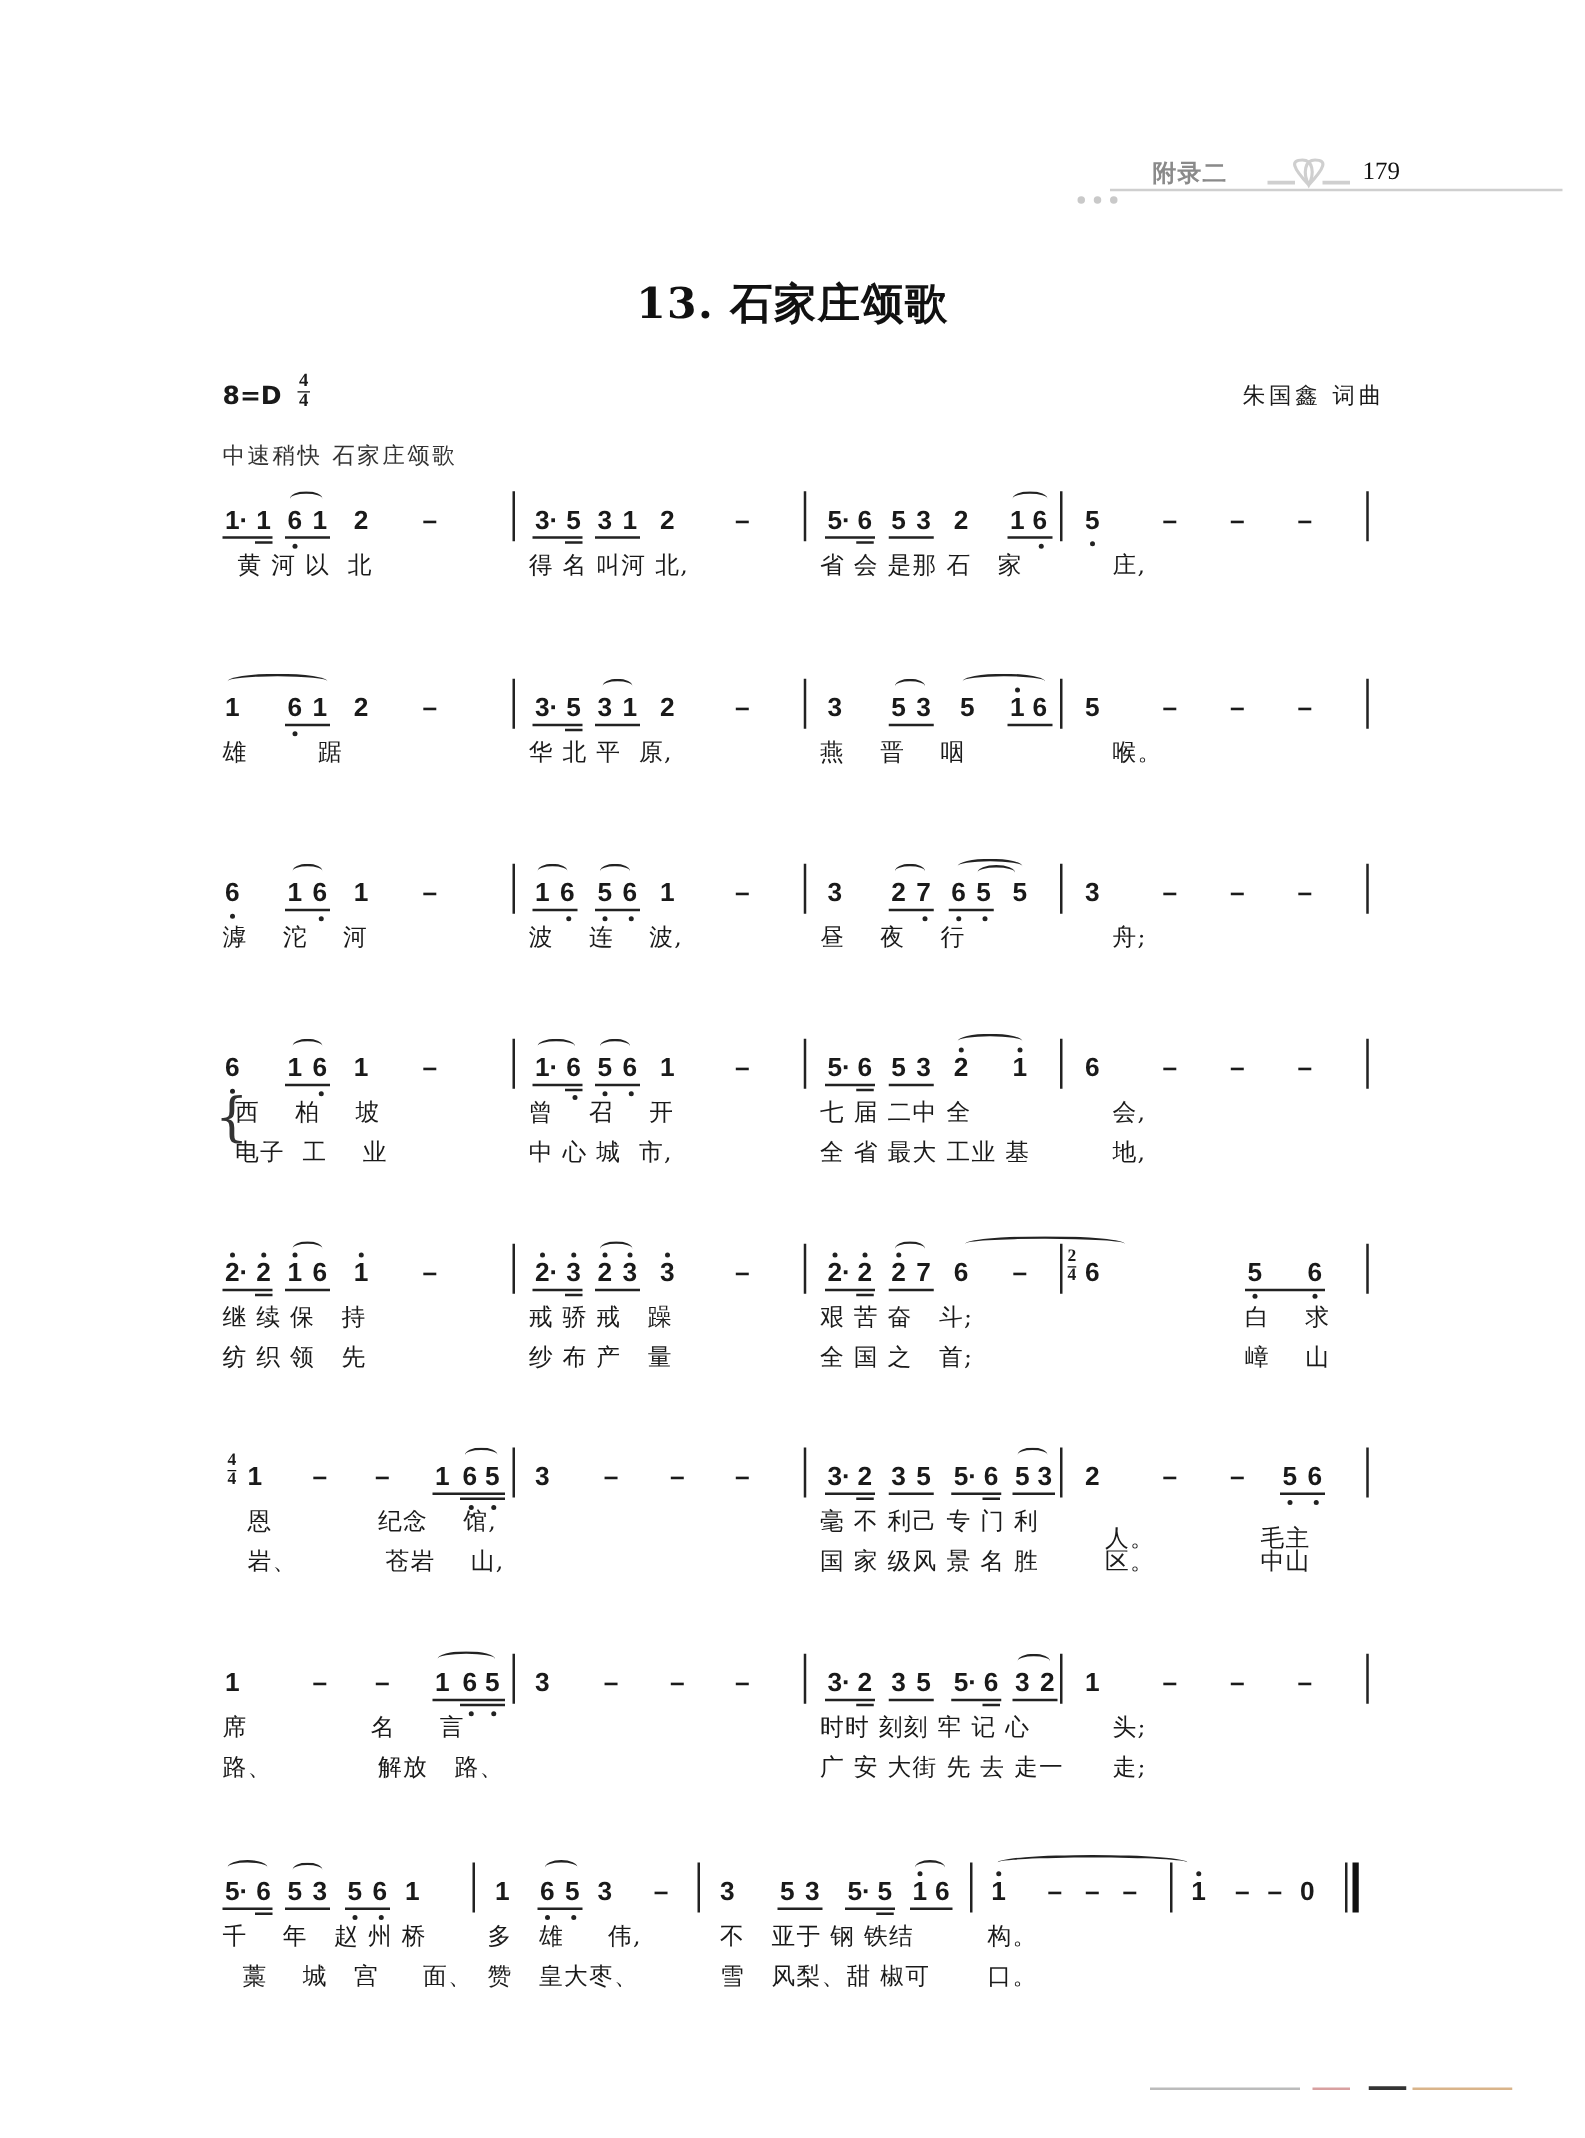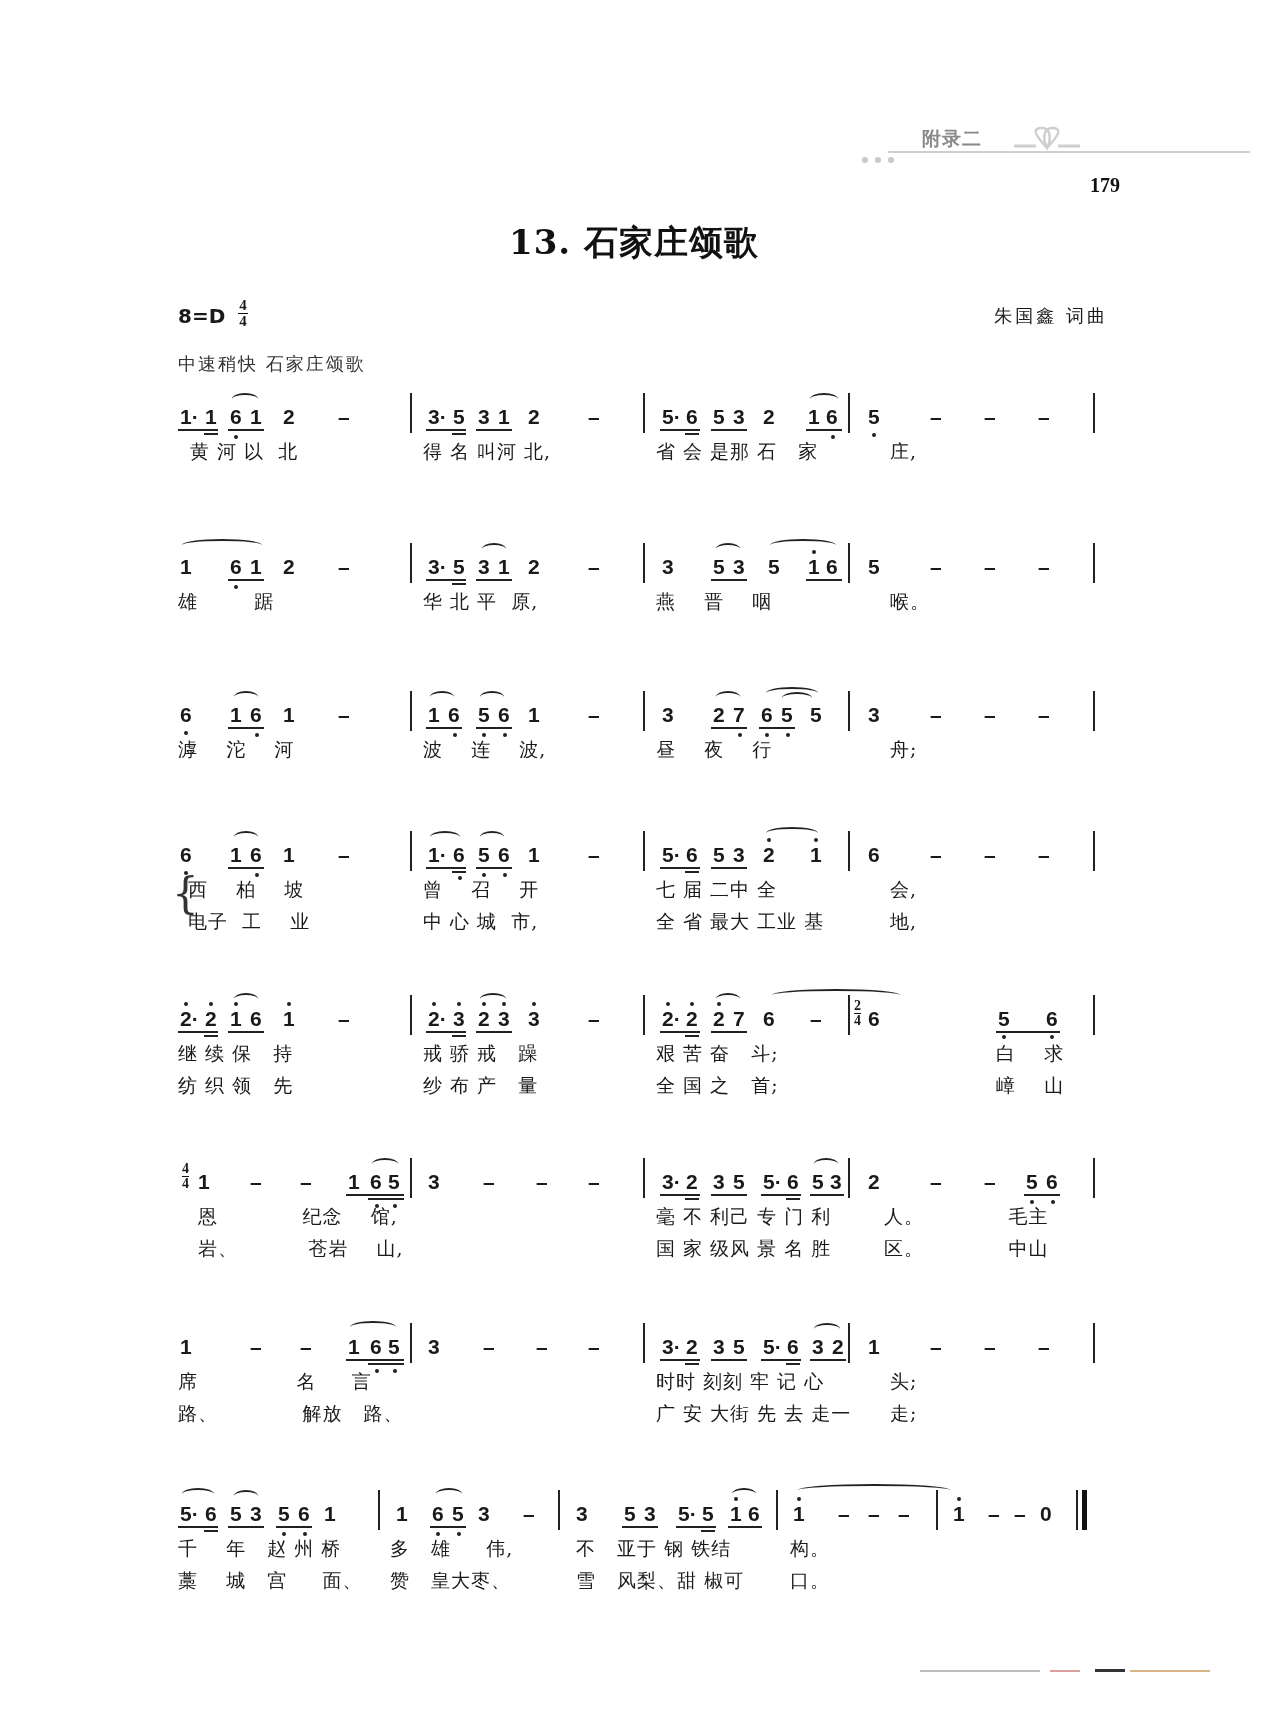--- a/index.html
+++ b/index.html
@@ -6,21 +6,21 @@
   body { width:1268px; height:1710px; position:relative; overflow:hidden;
          font-family:"DejaVu Serif", serif; color:#1a1a1a; }
 
   
   .running-head { position:absolute; left:0; top:118px; width:1268px; height:40px; }
   .rh-dots { position:absolute; left:862px; top:148px; }
   .rh-dots span { display:inline-block; width:6px; height:6px; border-radius:50%; background:#c9c9c9; margin-right:7px; }
   .rh-line { position:absolute; left:888px; top:151px; width:362px; height:2px; background:#cfcfcf; }
   .rh-section { position:absolute; left:922px; top:126px; font-family:"DejaVu Sans", sans-serif; font-weight:bold; font-size:19px; color:#8a8a8a; letter-spacing:1px; }
   .rh-bow { position:absolute; left:1012px; top:124px; }
-  .rh-page { position:absolute; left:1090px; top:126px; font-family:"Liberation Serif", serif; font-weight:bold; font-size:20px; color:#111;margin-top:48px; }
+  .rh-page { position:absolute; left:1090px; top:126px; font-family:"Liberation Serif", serif; font-weight:normal; font-size:20px; color:#111; }
 
   .title { position:absolute; left:0; width:1268px; top:220px; text-align:center;
            font-family:"DejaVu Serif", serif; font-weight:bold; font-size:34px; color:#111; letter-spacing:1px; }
 
   .keysig { position:absolute; left:178px; top:302px; font-family:"DejaVu Sans", sans-serif; font-size:20px; font-weight:bold; }
   .keysig .frac { display:inline-block; vertical-align:middle; text-align:center; font-family:"Liberation Serif", serif; font-size:15px; line-height:15px; margin-left:6px; position:relative; top:-4px; }
   .keysig .frac .num { display:block; border-bottom:1.5px solid #111; padding:0 1px; }
   .author { position:absolute; right:160px; top:304px; font-size:18px; letter-spacing:3px; }
   .tempo { position:absolute; left:178px; top:352px; font-size:18px; letter-spacing:2px; color:#333; }
 
@@ -379,21 +379,21 @@
       <span class="note" style="left:806px">–</span>
     <span class="note" style="left:848px">5</span>
       <span class="note" style="left:868px">6</span>
     <div class="beam" style="left:846px;top:24px;width:36px"></div>
       <div class="dotb" style="left:852px;top:30px"></div>
       <div class="dotb" style="left:873px;top:30px"></div>
     <div class="bar" style="left:915px"></div>
   </div>
   <div class="lyric" style="left:20px;top:34px">恩            纪念    馆,</div>
   <div class="lyric" style="left:478px;top:34px">毫 不 利己 专 门 利</div>
-  <div class="lyric" style="left:706px;top:34px">人。            毛主</div>
+  <div class="lyric" style="left:706px;top:48px">人。            毛主</div>
   <div class="lyric" style="left:20px;top:66px">岩、          苍岩    山,</div>
   <div class="lyric" style="left:478px;top:66px">国 家 级风 景 名 胜</div>
   <div class="lyric" style="left:706px;top:66px">区。            中山</div>
 </div>
 
 <div class="row" style="top:1335px;">
   <div class="notes">
     <span class="note" style="left:2px">1</span>
     <span class="note" style="left:72px">–</span>
       <span class="note" style="left:122px">–</span>
@@ -495,21 +495,21 @@
     <span class="note" style="left:810px">–</span>
       <span class="note" style="left:836px">–</span>
     <span class="note" style="left:862px">0</span>
     <div class="bar" style="left:898px"></div>
       <div class="final" style="left:904px"></div>
   </div>
   <div class="lyric" style="left:0;top:34px">千    年   赵 州 桥</div>
   <div class="lyric" style="left:212px;top:34px">多   雄     伟,</div>
   <div class="lyric" style="left:398px;top:34px">不   亚于 钢 铁结</div>
   <div class="lyric" style="left:612px;top:34px">构。</div>
-  <div class="lyric" style="left:0;top:66px">藁    城   宫     面、</div>
+  <div class="lyric" style="left:16px;top:66px">藁    城   宫     面、</div>
   <div class="lyric" style="left:212px;top:66px">赞   皇大枣、</div>
   <div class="lyric" style="left:398px;top:66px">雪   风梨、甜 椒可</div>
   <div class="lyric" style="left:612px;top:66px">口。</div>
 </div>
 
 <svg class="footer-scribble" width="290" height="6">
   <rect x="0" y="2" width="120" height="2" fill="#bbb"></rect>
   <rect x="130" y="2" width="30" height="2" fill="#d8a0a0"></rect>
   <rect x="175" y="1" width="30" height="3" fill="#333"></rect>
   <rect x="210" y="2" width="80" height="2" fill="#d9b48a"></rect>

